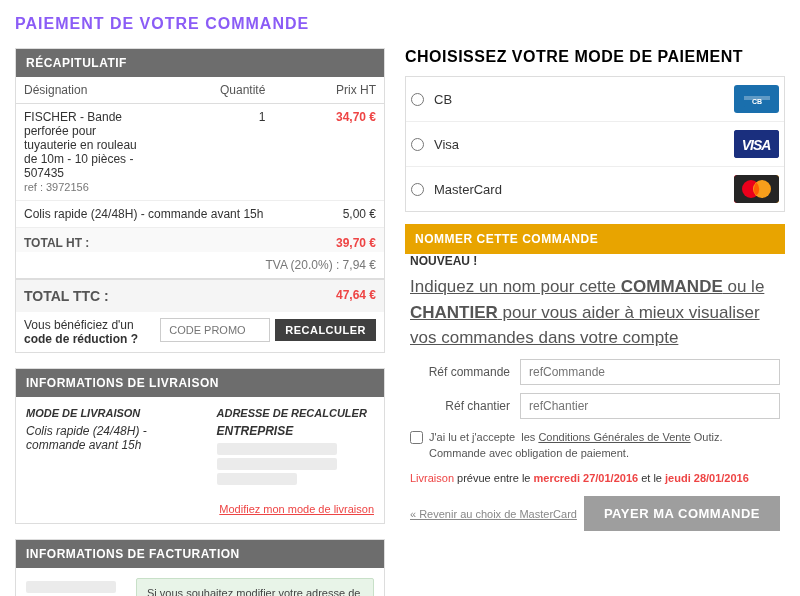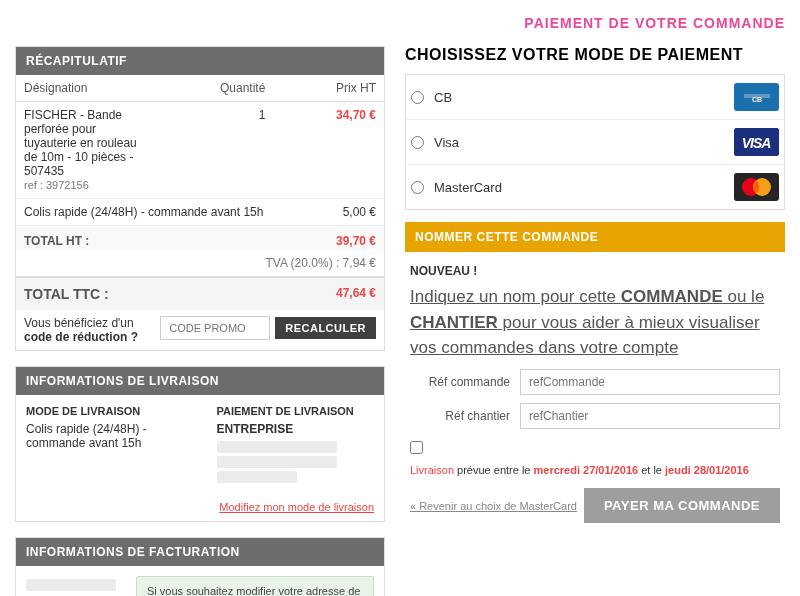--- a/index.html
+++ b/index.html
@@ -1,18 +1,18 @@
 <!DOCTYPE html>
 <html><head>
   <meta charset="utf-8">
   <style>
     * { box-sizing: border-box; margin: 0; padding: 0; }
     body { font-family: Arial, sans-serif; font-size: 13px; color: #333; background: #fff; padding: 15px; }
     
-    h1.page-title { font-size: 14px; font-weight: bold; color: #ec4899; margin-bottom: 15px; letter-spacing: 1px; text-align: right; }
+    h1.page-title { font-size: 16px; font-weight: bold; color: #8b5cf6; margin-bottom: 15px; letter-spacing: 1px; }
     
     .main-layout { display: flex; gap: 20px; }
     
     .left-column { flex: 0 0 370px; }
     .right-column { flex: 1; }
     
     .section-header {
       background: #6d6d6d;
       color: #fff;
       font-weight: bold;
@@ -61,21 +61,21 @@
       color: #fff;
       border: none;
       padding: 5px 10px;
       font-size: 11px;
       font-weight: bold;
       cursor: pointer;
       letter-spacing: 0.5px;
     }
     
     
-    .livraison-content { padding: 10px; display: flex; gap: 33px; }
+    .livraison-content { padding: 10px; display: flex; gap: 33px; font-style: italic; }
     .livraison-col { flex: 1; }
     .livraison-col-title { font-weight: bold; font-size: 11px; color: #333; margin-bottom: 5px; }
     .livraison-col p { font-size: 12px; color: #333; }
     .livraison-col .entreprise { font-weight: bold; }
     .livraison-address { margin-top: 5px; }
     .address-blur {
       background: #ccc;
       height: 12px;
       width: 120px;
       margin: 3px 0;
@@ -107,21 +107,21 @@
     .nommer-header {
       background: #e8a400;
       color: #fff;
       font-weight: bold;
       font-size: 12px;
       padding: 8px 10px;
       letter-spacing: 0.5px;
       margin-top: 12px;
     }
     
-    .nommer-content { padding: 12px 5px; }
+    .nommer-content { padding: 0 5px; }
     .nommer-nouveau { font-weight: bold; font-size: 12px; color: #333; margin-bottom: 6px; }
     .nommer-desc { font-size: 17px; color: #555; margin-bottom: 8px; line-height: 1.5; text-decoration: underline; }
     .nommer-desc strong { font-weight: bold; }
     
     .form-row { display: flex; align-items: center; margin-bottom: 8px; gap: 10px; }
     .form-label { font-size: 12px; color: #555; width: 100px; text-align: right; flex-shrink: 0; }
     .form-input { flex: 1; border: 1px solid #ccc; padding: 5px 8px; font-size: 12px; color: #aaa; }
     
     .cgv-row { display: flex; align-items: flex-start; margin: 10px 0 8px 0; gap: 6px; }
     .cgv-checkbox { margin-top: 2px; }
@@ -208,21 +208,21 @@
     </div>
 
     <div class="section-box">
       <div class="section-header">INFORMATIONS DE LIVRAISON</div>
       <div class="livraison-content">
         <div class="livraison-col">
           <div class="livraison-col-title">MODE DE LIVRAISON</div>
           <p>Colis rapide (24/48H) - commande avant 15h</p>
         </div>
         <div class="livraison-col">
-          <div class="livraison-col-title">PAIEMENT DE LIVRAISON</div>
+          <div class="livraison-col-title">ADRESSE DE RECALCULER</div>
           <p class="entreprise">ENTREPRISE</p>
           <div class="livraison-address">
             <div class="address-blur"></div>
             <div class="address-blur"></div>
             <div class="address-blur" style="width:80px;"></div>
           </div>
         </div>
       </div>
       <div style="text-align:right; padding: 0 10px 8px;">
         <a class="modifier-link">Modifiez mon mode de livraison</a>
@@ -298,20 +298,24 @@
         <input class="form-input" type="text" placeholder="refCommande" style="">
       </div>
 
       <div class="form-row">
         <label class="form-label">Réf chantier</label>
         <input class="form-input" type="text" placeholder="refChantier" style="">
       </div>
 
       <div class="cgv-row">
         <input type="checkbox" class="cgv-checkbox" style="">
+        <div class="cgv-text">
+          J'ai lu et j'accepte &nbsp;les <a class="cgv-link">Conditions Générales de Vente</a> Outiz.<br>
+          Commande avec obligation de paiement.
+        </div>
       </div>
 
       <div class="livraison-prevue">
         <span class="red-text">Livraison</span>
         <span> prévue entre le </span>
         <span class="date-text">mercredi 27/01/2016</span>
         <span> et le </span>
         <span class="date-text">jeudi 28/01/2016</span>
       </div>
 

